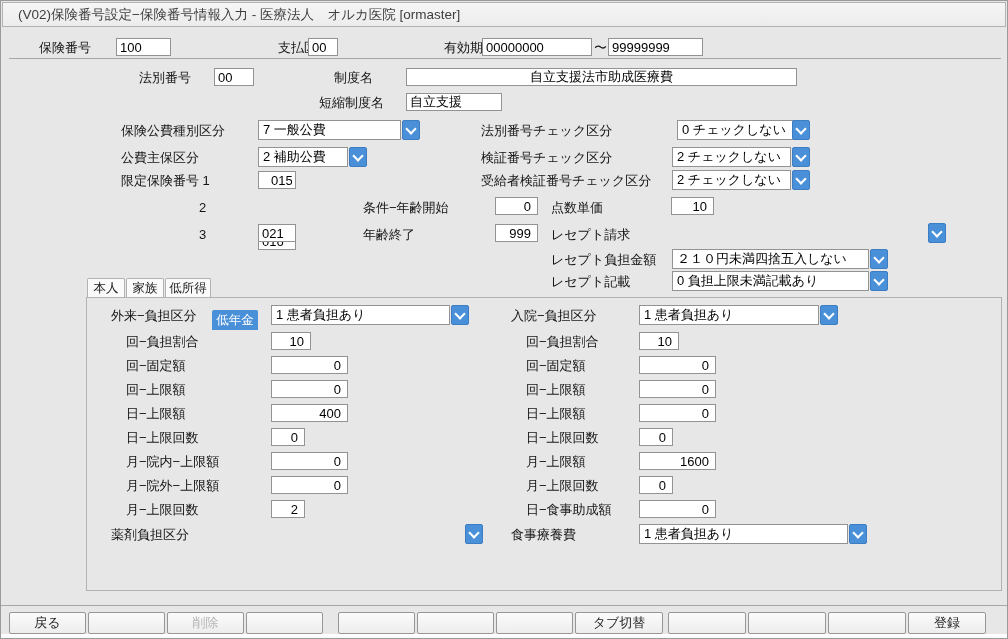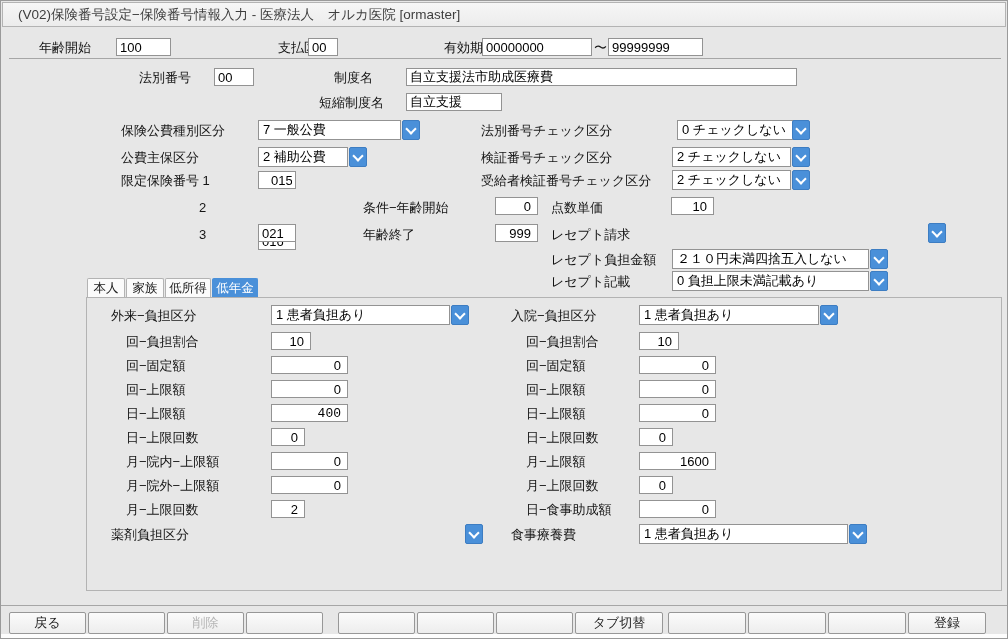--- a/index.html
+++ b/index.html
@@ -14,49 +14,49 @@
     font:13px "Liberation Sans","DejaVu Sans",sans-serif; color:#000; padding:0 3px; outline:none; }
   .num { text-align:right; padding-right:6px; }
   .dd-field { position:absolute; height:20px; border:1px solid #939393; background:#fff;
     font-size:13px; color:#000; line-height:18px; padding:0 4px; white-space:nowrap; overflow:hidden; }
   .dd-btn { position:absolute; height:20px; background:#4a90d9; border:1px solid #3d7dc2; border-radius:2px; cursor:pointer; }
   .dd-btn::after { content:""; position:absolute; left:50%; top:50%; width:6px; height:6px;
     margin:-5px 0 0 -4px; border-left:2px solid #fff; border-bottom:2px solid #fff; transform:rotate(-45deg); }
   .sep { position:absolute; height:1px; background:#a6a6a6; }
   .tab { position:absolute; top:277px; height:20px; border:1px solid #b3b3b3; border-bottom:none;
     border-radius:2px 2px 0 0; background:#fbfbfb; color:#222; font-size:12.5px; text-align:center; line-height:19px; cursor:pointer; }
-  .tab.selected { background:#4a90d9; border-color:#4a90d9; color:#fff; }
+  .tab.selected { background:#4a90d9; border-color:#4a90d9; color:#fff;margin-top:32px; }
   .groupbox { position:absolute; left:85px; top:296px; width:916px; height:294px; border:1px solid #b3b3b3; }
   .fbtn { position:absolute; top:611px; height:22px; background:linear-gradient(#fbfbfb,#ededed);
     border:1px solid #979797; border-radius:2px; font-size:13px; color:#222; text-align:center; line-height:20px; cursor:pointer; }
   .fbtn.disabled { color:#b4b4b4; }
   .whitebar { position:absolute; left:0; top:633px; width:1008px; height:6px; background:#fdfdfd; }
 </style>
 </head>
 <body>
 
 <div class="window">
 
   <div class="titlebar">(V02)保険番号設定−保険番号情報入力 - 医療法人　オルカ医院 [ormaster]</div>
 
-  <div class="lbl" style="left:38px;top:40px">年齢開始</div>
+  <div class="lbl" style="left:38px;top:40px">保険番号</div>
   <input class="inp" style="left: 115px; top: 37px; width: 55px;" value="100">
   <div class="lbl" style="left:277px;top:40px">支払区分</div>
   <input class="inp" style="left: 307px; top: 37px; width: 30px;" value="00">
   <div class="lbl" style="left:443px;top:40px">有効期間</div>
   <input class="inp" style="left: 481px; top: 37px; width: 110px;" value="00000000">
   <div class="lbl" style="left:593px;top:40px">〜</div>
   <input class="inp" style="left: 607px; top: 37px; width: 95px;" value="99999999">
 
   <div class="sep" style="left:8px;top:57px;width:992px"></div>
 
   <div class="lbl" style="left:138px;top:70px">法別番号</div>
   <input class="inp" style="left: 213px; top: 67px; width: 40px;" value="00">
   <div class="lbl" style="left:333px;top:70px">制度名</div>
-  <input class="inp" style="left: 405px; top: 67px; width: 391px;" value="自立支援法市助成医療費">
+  <input class="inp" style="left: 405px; top: 67px; width: 391px; text-align: center;" value="自立支援法市助成医療費">
 
   <div class="lbl" style="left:318px;top:95px">短縮制度名</div>
   <input class="inp" style="left: 405px; top: 92px; width: 96px;" value="自立支援">
 
   <div class="lbl" style="left:120px;top:123px">保険公費種別区分</div>
   <div class="dd-field" style="left:257px;top:119px;width:143px">7 一般公費</div>
   <div class="dd-btn" style="left: 401px; top: 119px; width: 18px; background: rgb(74, 144, 217);"><span></span></div>
 
   <div class="lbl" style="left:480px;top:123px">法別番号チェック区分</div>
   <div class="dd-field" style="left:676px;top:119px;width:119px">0 チェックしない</div>
@@ -109,21 +109,21 @@
   <div class="dd-field" style="left:270px;top:304px;width:179px">1 患者負担あり</div>
   <div class="dd-btn" style="left: 450px; top: 304px; width: 18px; background: rgb(74, 144, 217);"><span></span></div>
 
   <div class="lbl" style="left:125px;top:334px">回−負担割合</div>
   <input class="inp num" style="left: 270px; top: 331px; width: 40px;" value="10">
   <div class="lbl" style="left:125px;top:358px">回−固定額</div>
   <input class="inp num" style="left: 270px; top: 355px; width: 77px;" value="0">
   <div class="lbl" style="left:125px;top:382px">回−上限額</div>
   <input class="inp num" style="left: 270px; top: 379px; width: 77px;" value="0">
   <div class="lbl" style="left:125px;top:406px">日−上限額</div>
-  <input class="inp num" style="left: 270px; top: 403px; width: 77px; font-family: Liberation Mono, monospace;" value="400">
+  <input class="inp num" style="left: 270px; top: 403px; width: 77px;" value="400">
   <div class="lbl" style="left:125px;top:430px">日−上限回数</div>
   <input class="inp num" style="left: 270px; top: 427px; width: 34px;" value="0">
   <div class="lbl" style="left:125px;top:454px">月−院内−上限額</div>
   <input class="inp num" style="left: 270px; top: 451px; width: 77px;" value="0">
   <div class="lbl" style="left:125px;top:478px">月−院外−上限額</div>
   <input class="inp num" style="left: 270px; top: 475px; width: 77px;" value="0">
   <div class="lbl" style="left:125px;top:502px">月−上限回数</div>
   <input class="inp num" style="left: 270px; top: 499px; width: 34px;" value="2">
 
   <div class="lbl" style="left:110px;top:527px">薬剤負担区分</div>

